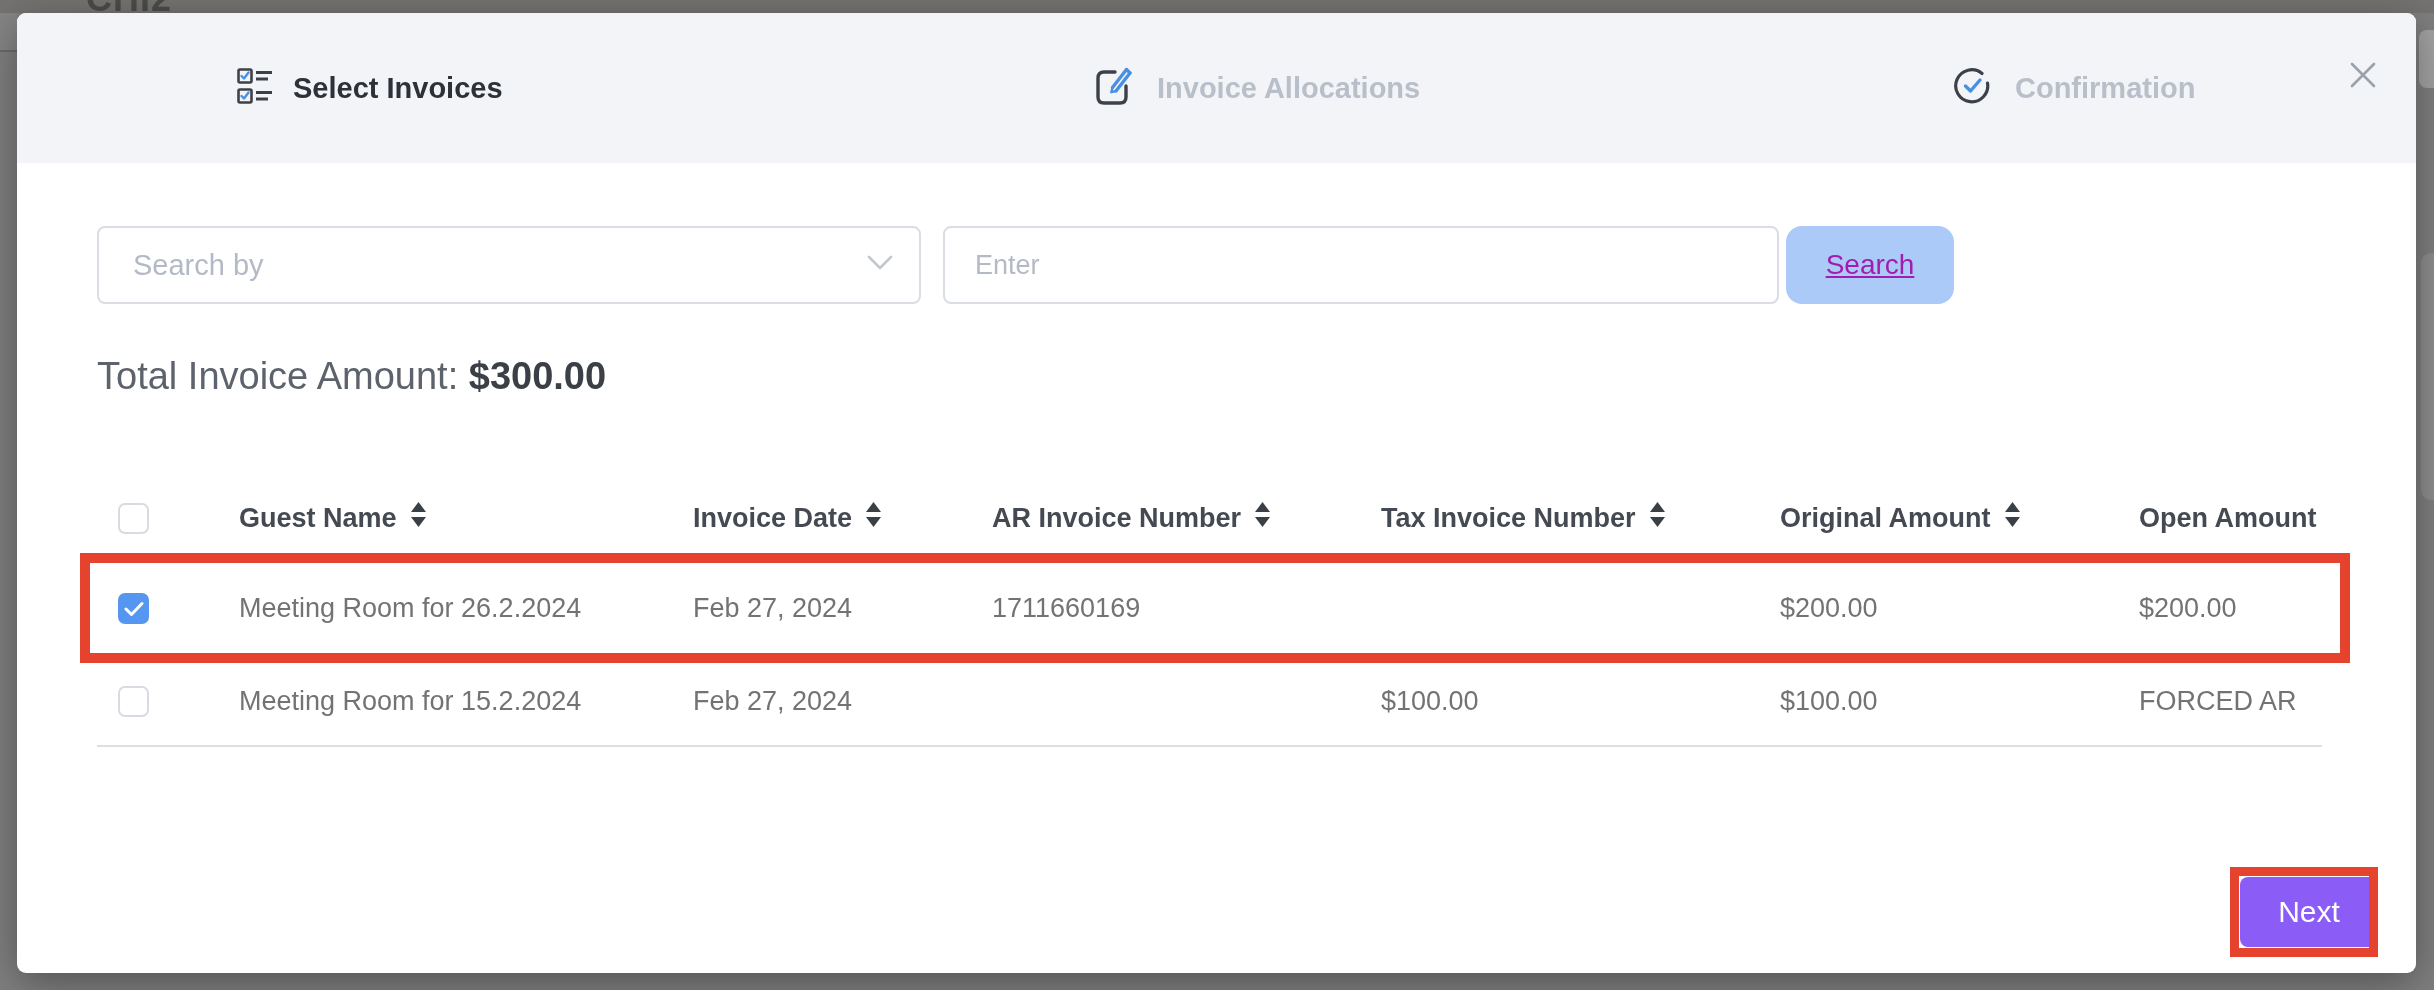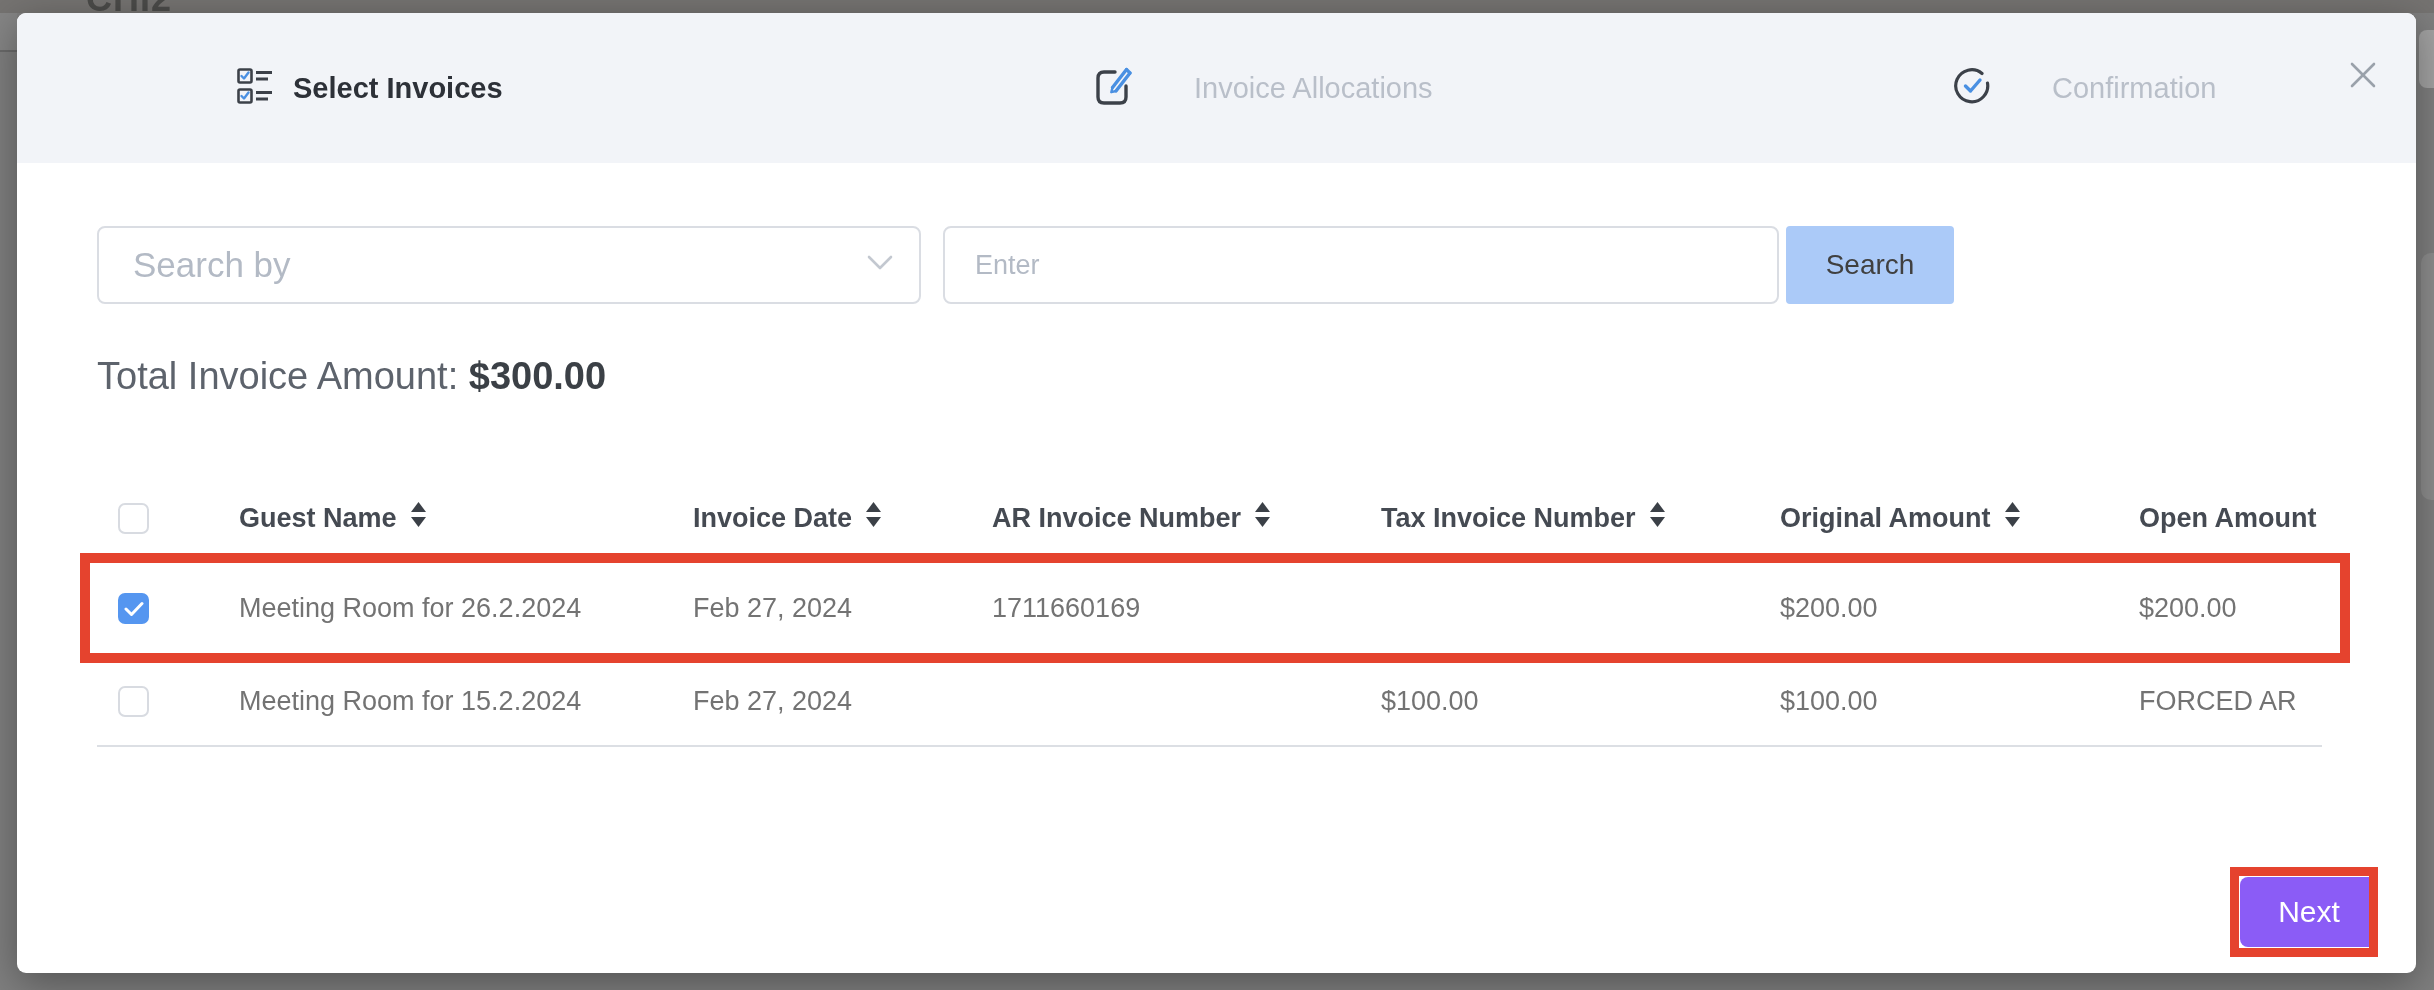--- a/index.html
+++ b/index.html
@@ -14,35 +14,35 @@
   .bg-shape1 { position:absolute; top:30px; left:2419px; width:15px; height:58px; background:#a2a2a2; border-radius:8px 0 0 8px; }
   .bg-shape2 { position:absolute; top:253px; left:2421px; width:13px; height:247px; background:#8d8d8d; border-radius:10px 0 0 10px; }
 
   
   .modal { position:absolute; left:17px; top:13px; width:2399px; height:960px; background:#ffffff;
            border-radius:9px; box-shadow:0 10px 40px rgba(0,0,0,.35); overflow:hidden; }
   .modal-header { position:absolute; left:0; top:0; width:100%; height:150px; background:#f2f4f8; }
   .step { position:absolute; top:0; height:150px; display:flex; align-items:center; gap:24px; }
   .step .lbl { font-size:29px; }
   .step.active .lbl { color:#2d3138; font-weight:700; }
-  .step.inactive .lbl { color:#b9bfc9; font-weight:400;margin-left:37px; }
+  .step.inactive .lbl { color:#b9bfc9; font-weight:700; }
   .step-1 { left:220px;gap:20px; } .step-2 { left:1078px; } .step-3 { left:1936px; }
   .close-btn { position:absolute; left:2326px; top:42px; width:40px; height:40px; background:none; border:none; cursor:pointer;
                display:flex; align-items:center; justify-content:center; }
 
   
   .ctl { position:absolute; top:213px; height:78px; border-radius:8px; }
   .select-box { left:80px; width:824px; background:#fff; border:2px solid #dadde3; display:flex; align-items:center;
                 justify-content:space-between; padding:0 26px 0 34px; cursor:pointer; }
-  .select-box .ph { font-size:35px; color:#b3bac5; }
+  .select-box .ph { font-size:29px; color:#b3bac5; }
   .text-input { left:926px; width:836px; background:#fff; border:2px solid #dadde3; font-size:27px; color:#4a4f57;
                 padding:0 30px; font-family:"Liberation Sans", sans-serif; }
   .text-input::placeholder { color:#b3bac5; }
-  .search-btn { left:1769px; width:168px; background:#abcaf8; border:none; border-radius:4px; color:#404040;
-                font-size:28px; cursor:pointer; font-family:"Liberation Sans", sans-serif; }
+  .search-btn { left:1769px; width:168px; background:#abcaf8; border:none; border-radius:16px; color:#a21caf;
+                font-size:28px; cursor:pointer; font-family:"Liberation Sans", sans-serif;text-decoration:underline; }
 
   .total-line { position:absolute; left:80px; top:342px; font-size:38px; color:#5d636c; }
   .total-line b { color:#3b4046; font-weight:700; }
 
   
   .table { position:absolute; left:80px; top:470px; width:2225px; overflow:hidden; }
   .trow { display:grid; grid-template-columns:83px 410px 255px 345px 355px 315px 275px 187px; align-items:center;gap:44px; }
   .thead { height:70px; }
   .th { display:flex; align-items:center; gap:14px; font-size:27px; font-weight:700; color:#454a52;
         padding-left:15px; white-space:nowrap; overflow:hidden; }

